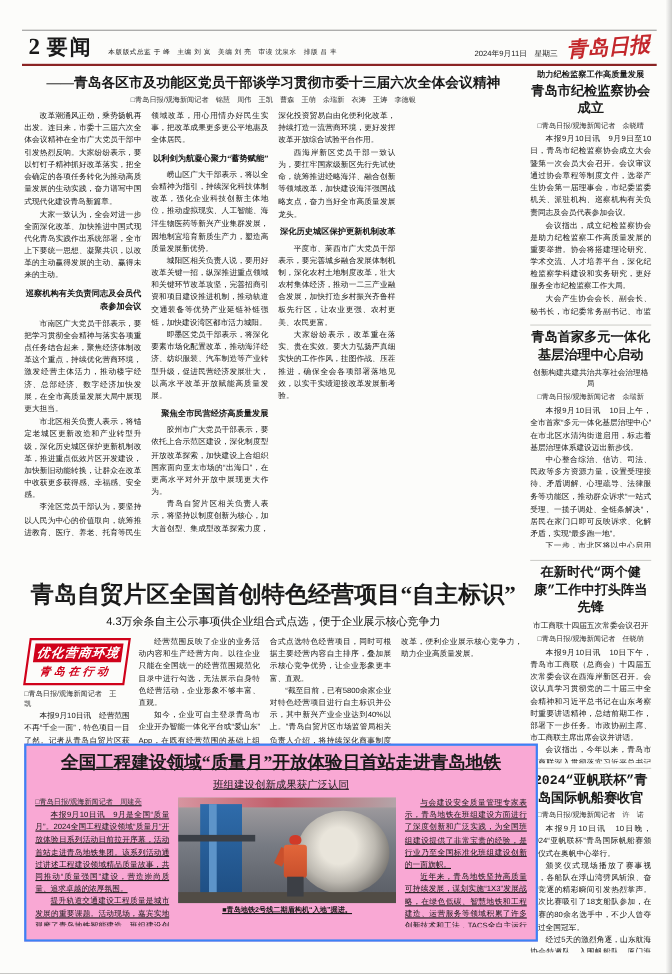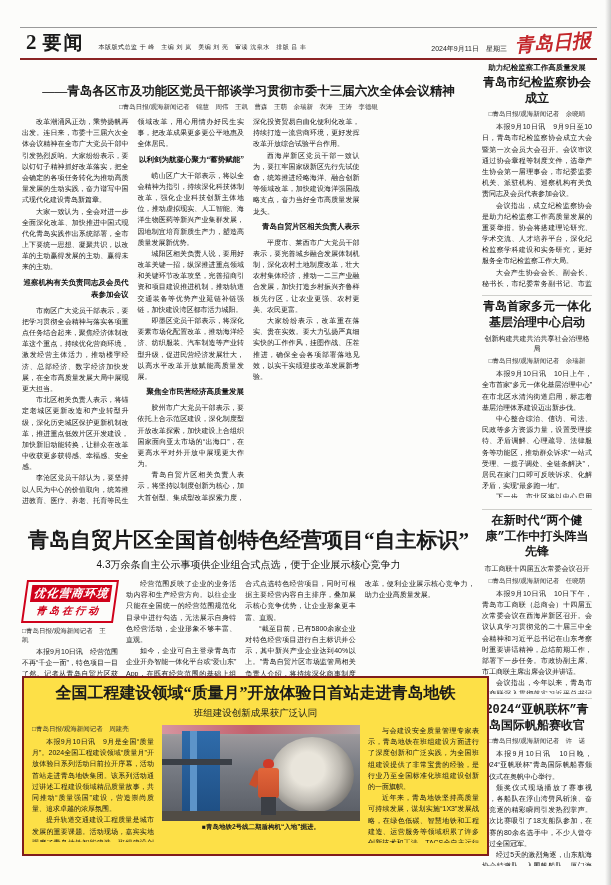--- a/index.html
+++ b/index.html
@@ -24,21 +24,21 @@
   .body-text{font-size:7px;line-height:1.6;text-align:justify;color:#151515;overflow:hidden;}
   .body-text p{margin:0;text-indent:2em;}
   .body-text p.subhead{text-indent:0;text-align:right;font-weight:bold;font-size:7.5px;
         margin:4px 0;font-family:"Liberation Serif",serif;}
   .byline{font-size:6.5px;color:#333;text-align:center;margin:3px 0 2px;}
   
   .top-story{position:absolute;left:22px;top:62px;width:453px;}
   .ts-headline{text-align:center;font-family:"Liberation Serif",serif;font-weight:bold;
         font-size:31px;letter-spacing:1px;line-height:1.15;}
   .ts-sub{text-align:center;font-family:"Liberation Serif",serif;font-weight:bold;
-        font-size:12.5px;margin-top:21px;}
+        font-size:12.5px;margin-top:5px;}
   .ts-body{margin-top:4px;height:390px;column-count:4;column-gap:9px;column-fill:auto;}
   
   .r-art{position:absolute;left:482px;width:110px;overflow:hidden;}
   .r-kicker{font-size:7.5px;font-weight:bold;text-align:center;margin-bottom:3px;font-family:Liberation Serif, serif;}
   .r-headline{font-family:Liberation Mono, monospace;font-weight:bold;font-size:12px;
         text-align:center;line-height:1.3;}
   .r-subtitle{font-size:7px;text-align:center;margin-top:3px;color:#222;}
   .r-sep{position:absolute;left:482px;width:110px;height:1px;background:#cfcfcb;}
   
   .middle{position:absolute;left:22px;top:526px;width:453px;}
@@ -48,21 +48,21 @@
   .mid-leftcell{width:96px;flex:none;}
   .badge{border:2px solid #d0021b;transform:skewX(-8deg);padding:3px 4px;margin:2px 2px 4px 2px;}
   .badge-l1{background:#d0021b;color:#fff;font-weight:bold;font-style:italic;font-size:11.5px;
         text-align:center;padding:1px 0;letter-spacing:1px;}
   .badge-l2{color:#d0021b;font-weight:bold;font-style:italic;font-size:10px;text-align:center;
         letter-spacing:3px;margin-top:2px;}
   .mid-lead{height:46px;}
   .mid-bodycell{flex:1;column-count:3;column-gap:9px;column-fill:auto;height:104px;}
   
   .bottom-frame{position:absolute;left:22px;top:676px;width:447px;height:166px;
-        border:2px solid #7f1d1d;padding:5px 8px;background:#fde047;}
+        border:2px solid #3b82f6;padding:5px 8px;background:#f9a8d4;text-decoration:underline;}
   .bf-headline{text-align:center;font-family:"Liberation Serif",serif;font-weight:bold;font-size:16px;}
   .bf-sub{text-align:center;font-size:9.5px;margin-top:3px;}
   .bf-row{display:flex;gap:8px;margin-top:5px;height:118px;}
   .bf-left{width:122px;flex:none;height:118px;}
   .bf-center{width:198px;flex:none;}
   .bf-right{flex:1;height:118px;}
   .caption{font-size:6.5px;font-weight:bold;text-align:center;margin-top:2px;}
   
   .photo{position:relative;width:198px;height:96px;overflow:hidden;
         background:linear-gradient(180deg,#b9aaa8 0%,#9a979b 12%,#777b83 45%,#565a62 100%);}
@@ -114,21 +114,21 @@
         <p>市北区相关负责人表示，将锚定老城区更新改造和产业转型升级，深化历史城区保护更新机制改革，推进重点低效片区开发建设，加快新旧动能转换，让群众在改革中收获更多获得感、幸福感、安全感。</p>
         <p>李沧区党员干部认为，要坚持以人民为中心的价值取向，统筹推进教育、医疗、养老、托育等民生领域改革，用心用情办好民生实事，把改革成果更多更公平地惠及全体居民。</p>
         <p class="subhead">以利剑为航凝心聚力“蓄势赋能”</p>
         <p>崂山区广大干部表示，将以全会精神为指引，持续深化科技体制改革，强化企业科技创新主体地位，推动虚拟现实、人工智能、海洋生物医药等新兴产业集群发展，因地制宜培育新质生产力，塑造高质量发展新优势。</p>
         <p>城阳区相关负责人说，要用好改革关键一招，纵深推进重点领域和关键环节改革攻坚，完善招商引资和项目建设推进机制，推动轨道交通装备等优势产业延链补链强链，加快建设湾区都市活力城阳。</p>
         <p>即墨区党员干部表示，将深化要素市场化配置改革，推动海洋经济、纺织服装、汽车制造等产业转型升级，促进民营经济发展壮大，以高水平改革开放赋能高质量发展。</p>
         <p class="subhead">聚焦全市民营经济高质量发展</p>
         <p>胶州市广大党员干部表示，要依托上合示范区建设，深化制度型开放改革探索，加快建设上合组织国家面向亚太市场的“出海口”，在更高水平对外开放中展现更大作为。</p>
         <p>青岛自贸片区相关负责人表示，将坚持以制度创新为核心，加大首创型、集成型改革探索力度，深化投资贸易自由化便利化改革，持续打造一流营商环境，更好发挥改革开放综合试验平台作用。</p>
         <p>西海岸新区党员干部一致认为，要扛牢国家级新区先行先试使命，统筹推进经略海洋、融合创新等领域改革，加快建设海洋强国战略支点，奋力当好全市高质量发展龙头。</p>
-        <p class="subhead">青岛自贸片区相关负责人表示</p>
+        <p class="subhead">深化历史城区保护更新机制改革</p>
         <p>平度市、莱西市广大党员干部表示，要完善城乡融合发展体制机制，深化农村土地制度改革，壮大农村集体经济，推动一二三产业融合发展，加快打造乡村振兴齐鲁样板先行区，让农业更强、农村更美、农民更富。</p>
         <p>大家纷纷表示，改革重在落实、贵在实效。要大力弘扬严真细实快的工作作风，挂图作战、压茬推进，确保全会各项部署落地见效，以实干实绩迎接改革发展新考验。</p>
       </div>
   </div>
 
   <div class="r-art" style="top:63px;height:230px;">
     <div class="r-kicker">助力纪检监察工作高质量发展</div>
     <div class="r-headline">青岛市纪检监察协会成立</div>
     <div class="byline">□青岛日报/观海新闻记者　余晓晴</div>
     <div class="body-text" style="height:168px;">

